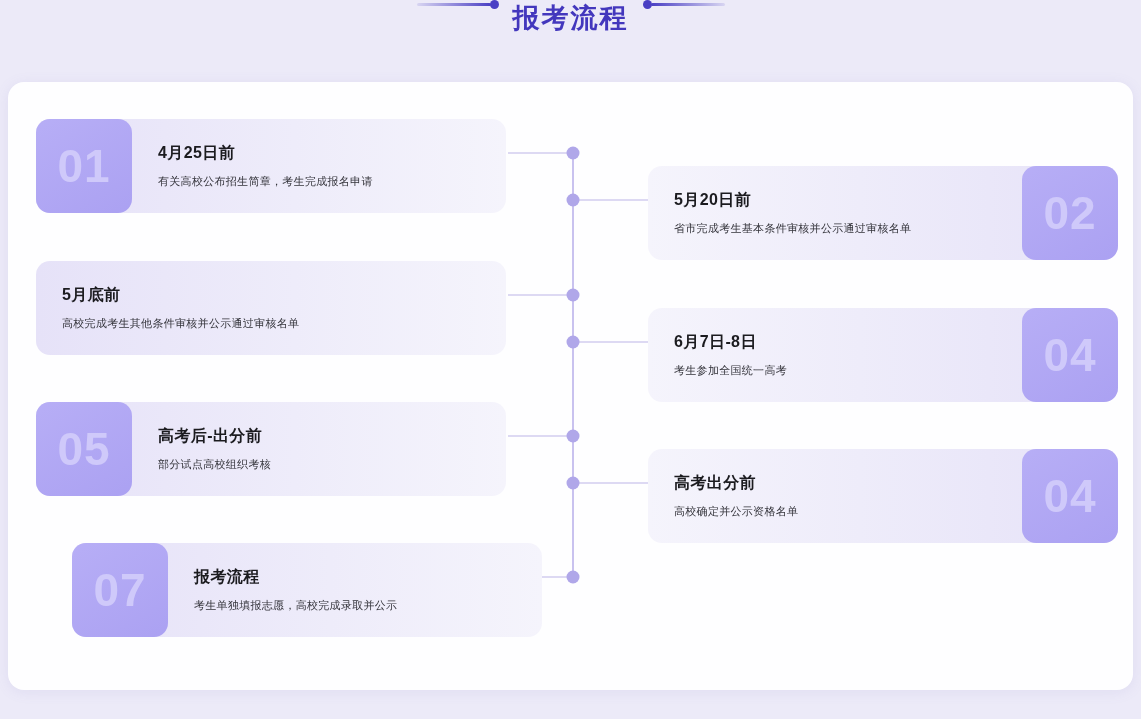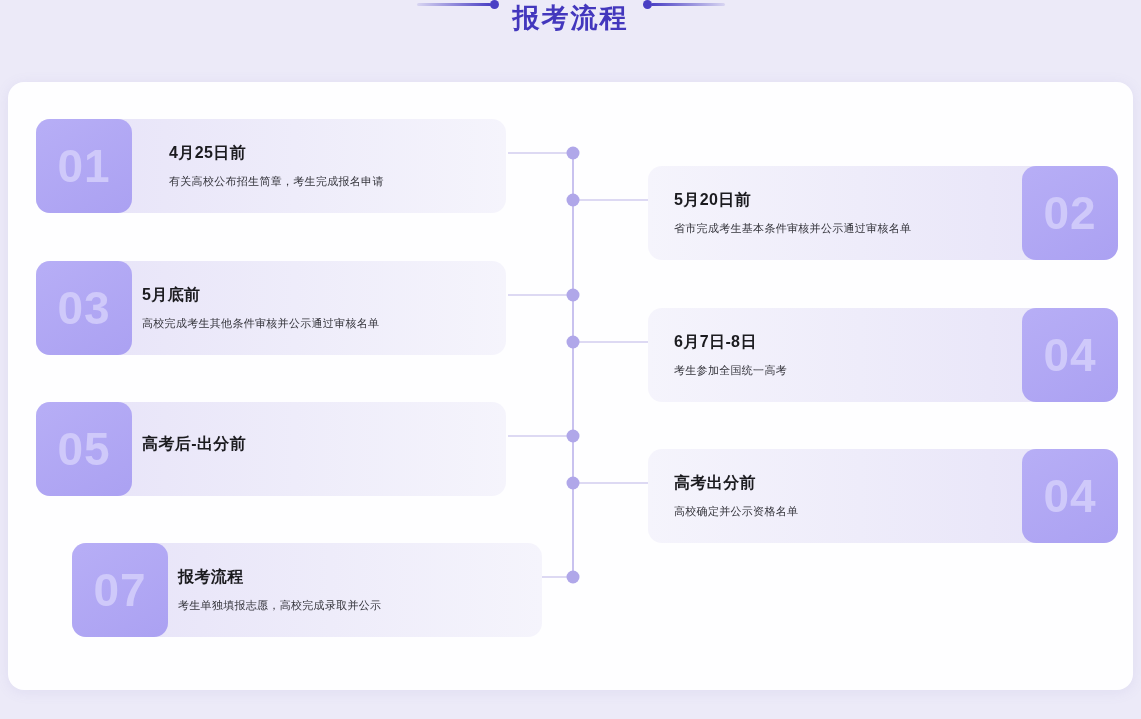--- a/index.html
+++ b/index.html
@@ -151,21 +151,21 @@
     font-weight: bold;
     color: #cfc9fa;
     letter-spacing: 1px;
   }
 
   .card-body {
     flex: 1 1 auto;
     display: flex;
     flex-direction: column;
     justify-content: center;
-    padding: 0 22px 0 10px;
+    padding: 0 22px 0 26px;
   }
   .card-right .card-body {
     padding: 0 26px 0 26px;
   }
   .card-heading {
     font-size: 16px;
     font-weight: bold;
     color: #1b1b1f;
     margin-bottom: 10px;
     letter-spacing: 0.4px;
@@ -190,60 +190,60 @@
     <span class="deco-line"></span>
   </span>
 </div>
 
 <div class="panel"></div>
 
 <div class="spine"></div>
 
 <div id="flow-root">
     <div class="branch" style="top: 152px; left: 508px; width: 65px;"></div>
-    <div class="card card-left" style="top: 119px; gap: 27px;">
+    <div class="card card-left" style="top: 119px;">
       <div class="badge">01</div>
       <div class="card-body">
         <div class="card-heading">4月25日前</div>
         <div class="card-desc">有关高校公布招生简章，考生完成报名申请</div>
       </div>
     </div>
     <div class="node-dot" style="top: 153px;"></div>
     <div class="branch" style="top: 199px; left: 573px; width: 77px;"></div>
     <div class="card card-right" style="top: 166px;">
       <div class="badge">02</div>
       <div class="card-body">
         <div class="card-heading">5月20日前</div>
         <div class="card-desc">省市完成考生基本条件审核并公示通过审核名单</div>
       </div>
     </div>
     <div class="node-dot" style="top: 200px;"></div>
     <div class="branch" style="top: 294px; left: 508px; width: 65px;"></div>
     <div class="card card-left" style="top: 261px;">
-      <div class="badge">03</div>
       <div class="card-body">
         <div class="card-heading">5月底前</div>
         <div class="card-desc">高校完成考生其他条件审核并公示通过审核名单</div>
       </div>
     </div>
     <div class="node-dot" style="top: 295px;"></div>
     <div class="branch" style="top: 341px; left: 573px; width: 77px;"></div>
     <div class="card card-right" style="top: 308px;">
       <div class="badge">04</div>
       <div class="card-body">
         <div class="card-heading">6月7日-8日</div>
         <div class="card-desc">考生参加全国统一高考</div>
       </div>
     </div>
     <div class="node-dot" style="top: 342px;"></div>
     <div class="branch" style="top: 435px; left: 508px; width: 65px;"></div>
     <div class="card card-left" style="top: 402px; justify-content: center;">
       <div class="badge">05</div>
       <div class="card-body">
         <div class="card-heading">高考后-出分前</div>
+        <div class="card-desc">部分试点高校组织考核</div>
       </div>
     </div>
     <div class="node-dot" style="top: 436px;"></div>
     <div class="branch" style="top: 482px; left: 573px; width: 77px;"></div>
     <div class="card card-right" style="top: 449px;">
       <div class="badge">04</div>
       <div class="card-body">
         <div class="card-heading">高考出分前</div>
         <div class="card-desc">高校确定并公示资格名单</div>
       </div>

